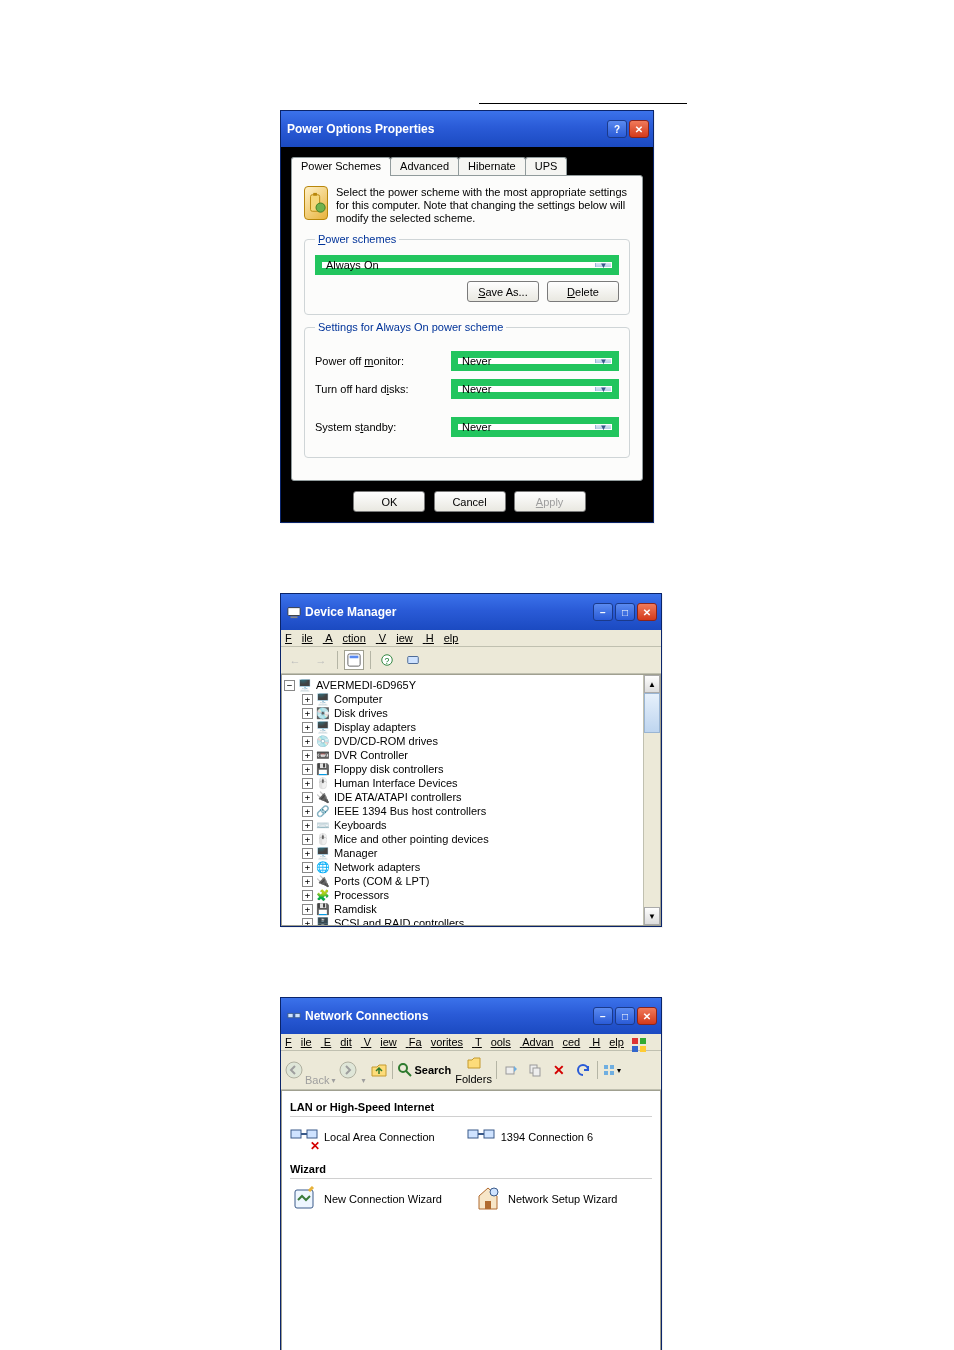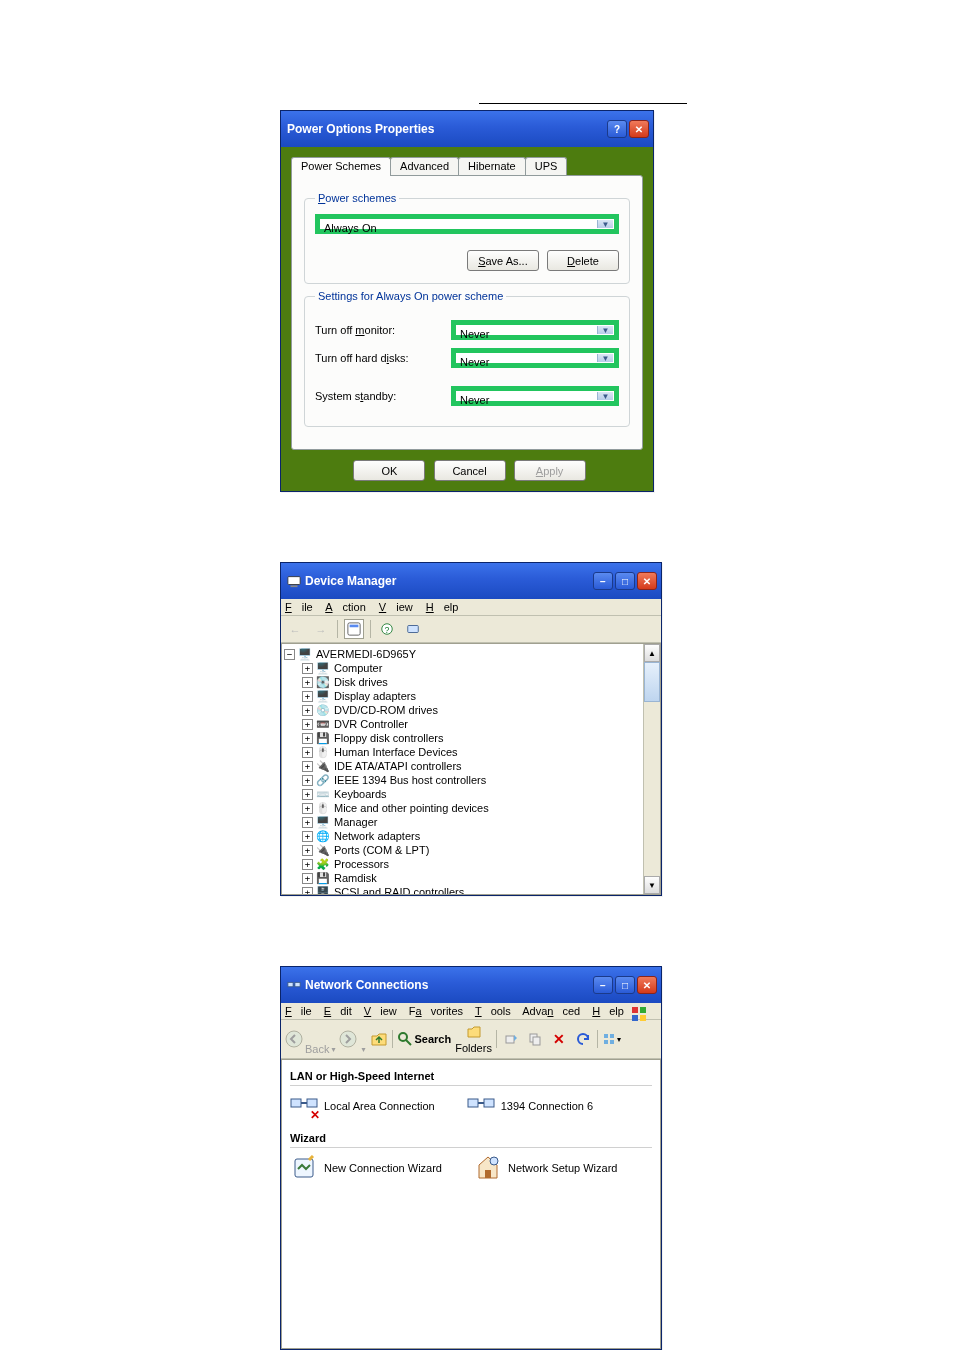--- a/index.html
+++ b/index.html
@@ -66,21 +66,21 @@
     color: #fff;
   }
   .winbtn.blue { background: linear-gradient(to bottom,#5a8af0,#2a5bd7); border:1px solid #1b3a8a; }
   .winbtn.red  { background: linear-gradient(to bottom,#f07a5a,#d43a1b); border:1px solid #8a241b; }
 
   
   #power {
     width: 372px;
     position: relative;
   }
-  #power .client { padding: 8px 10px 10px; background:#4d7c0f; }
+  #power .client { padding: 8px 10px 10px; background:#000000; }
   .tabs {
     display: flex;
     align-items: flex-end;
     height: 20px;
     position: relative;
   }
   .tab {
     border: 1px solid #919b9c;
     border-bottom: none;
     background: #f5f5f2;
@@ -123,40 +123,40 @@
   fieldset.group > legend {
     color: #003399;
     padding: 0 3px;
     font-size: 11px;
   }
   .dropdown {
     position: relative;
     width: 100%;
     height: 20px;
     background: #fff;
-    border: 5px solid #22c55e;
+    border: 7px solid #22c55e;
     box-sizing: border-box;
     display: flex;
     align-items: center;
-    padding: 8px 18px 0 4px;
+    padding: 0 18px 0 4px;
     font-size: 11px;
   }
   .dropdown .caret {
     position: absolute;
     right: 1px; top: 1px; bottom: 1px;
     width: 15px;
     background: linear-gradient(to bottom,#dbe6f4,#b8cde8);
     border-left: 1px solid #9ab5d3;
     display: flex;
     align-items: center;
     justify-content: center;
     font-size: 8px;
     color: #3a5a8a;
   }
-  .btnrow { text-align: right; margin-top: 16px; }
+  .btnrow { text-align: right; margin-top: 6px; }
   .btnrow.center { text-align: center; }
   button.xp {
     min-width: 72px;
     height: 21px;
     font: 11px Tahoma, sans-serif;
     background: linear-gradient(to bottom,#fefefe,#e9e8e1);
     border: 1px solid #7a7a7a;
     border-radius: 3px;
     padding: 0 10px;
     margin-left: 5px;
@@ -172,20 +172,21 @@
   .formrow .dropdown { flex: 1; margin-left: 16px; }
   .u { text-decoration: underline; }
 
   
   #devmgr { width: 380px; }
   .menubar {
     background: #ece9d8;
     padding: 2px 4px;
     font-size: 11px;
     border-bottom: 1px solid #c0c0b0;
+    text-decoration: underline;
   }
   .menubar span { margin-right: 10px; }
   .toolbar {
     background: #ece9d8;
     padding: 3px 4px;
     border-bottom: 1px solid #c0c0b0;
     display: flex;
     align-items: center;
     gap: 6px;
   }
@@ -284,38 +285,48 @@
     </div>
   </div>
   <div class="client">
     <div class="tabs">
       <div class="tab active">Power Schemes</div>
       <div class="tab">Advanced</div>
       <div class="tab">Hibernate</div>
       <div class="tab">UPS</div>
     </div>
     <div class="tabpage">
+      <div class="intro">
+        <div class="bat">
+          <svg width="22" height="22" viewBox="0 0 24 24">
+                <rect x="6" y="3" width="10" height="18" rx="2" fill="#f6d77a" stroke="#b8860b"></rect>
+                <rect x="9" y="1" width="4" height="3" fill="#b8860b"></rect>
+                <circle cx="17" cy="17" r="5" fill="#6fb24f" stroke="#3c7a22"></circle>
+              </svg>
+        </div>
+        <div class="txt">Select the power scheme with the most appropriate settings for this computer. Note that changing the settings below will modify the selected scheme.</div>
+      </div>
 
       <fieldset class="group">
         <legend><span class="u">P</span>ower schemes</legend>
         <div class="dropdown">
           <span>Always On</span>
           <span class="caret">▼</span>
         </div>
         <div class="btnrow">
           <button class="xp"><span class="u">S</span>ave As...</button>
           <button class="xp"><span class="u">D</span>elete</button>
         </div>
       </fieldset>
 
       <fieldset class="group">
         <legend>Settings for Always On power scheme</legend>
         <div class="formrow">
           <div class="lbl">
-            <span>Turn off </span><span class="u">m</span><span>onitor:</span>
+            <span>Power off </span><span class="u">m</span><span>onitor:</span>
           </div>
           <div class="dropdown">
             <span>Never</span>
             <span class="caret">▼</span>
           </div>
         </div>
         <div class="formrow">
           <div class="lbl">
             <span>Turn off hard d</span><span class="u">i</span><span>sks:</span>
           </div>

